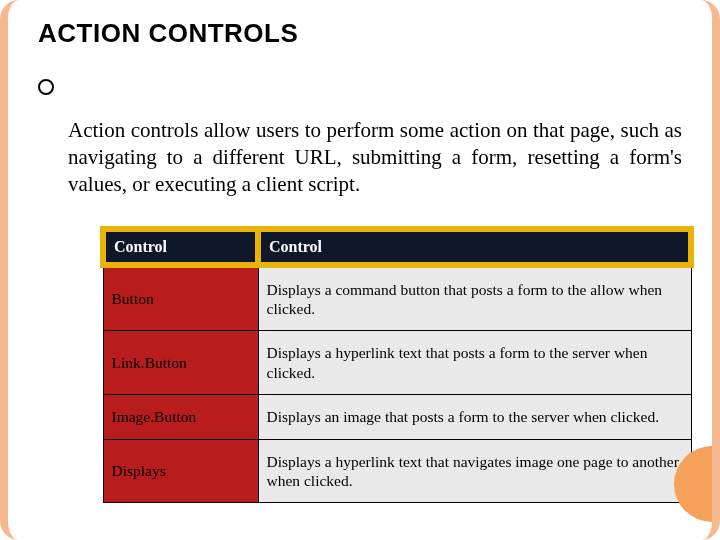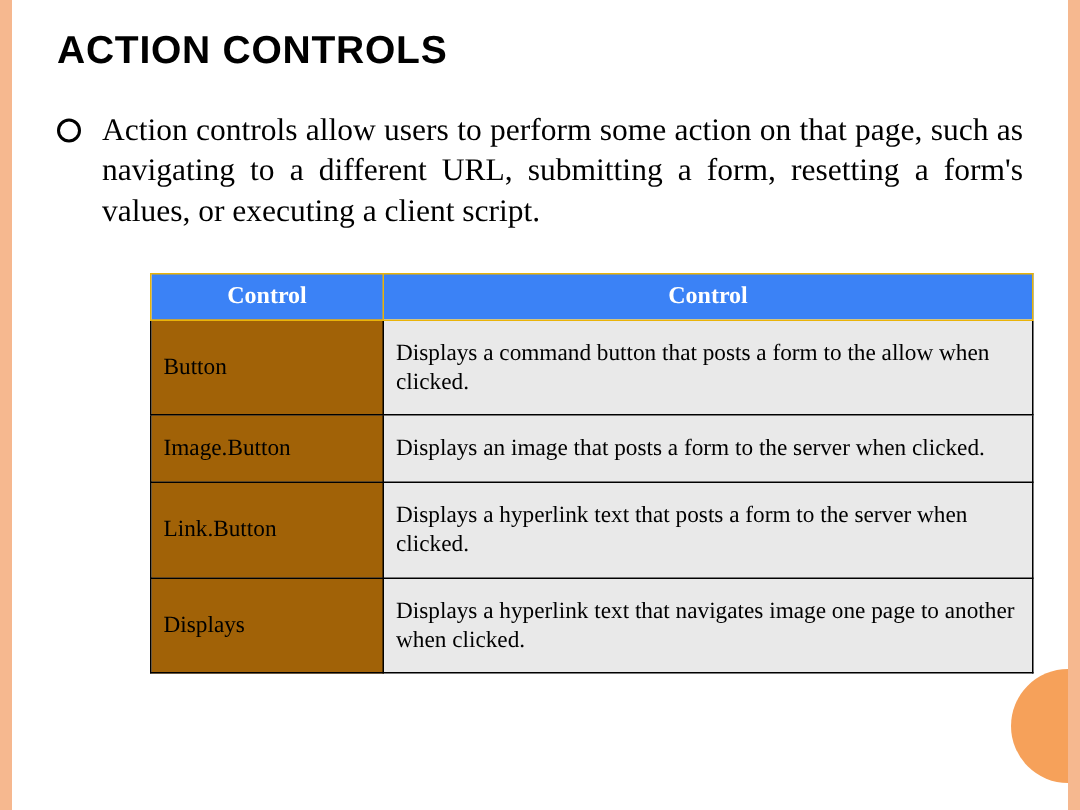--- a/index.html
+++ b/index.html
@@ -13,20 +13,21 @@
     overflow: hidden;
   }
   .slide {
     position: relative;
     width: 720px;
     height: 540px;
     box-sizing: border-box;
     border-left: 8px solid #f6b88f;
     border-right: 8px solid #f6b88f;
     padding: 18px 30px 20px 30px;
+    border-radius: 19px;
   }
   .title {
     font-family: Arial, Helvetica, sans-serif;
     font-weight: 700;
     font-size: 26px;
     letter-spacing: 0.5px;
     margin-bottom: 24px;
   }
   .body-row {
     display: flex;
@@ -39,52 +40,53 @@
     border-radius: 50%;
     margin-top: 6px;
     margin-right: 14px;
     flex: 0 0 auto;
   }
   .para {
     font-size: 21px;
     line-height: 1.28;
     text-align: justify;
     flex: 1 1 auto;
+    margin-top: 44px;
   }
   .table-wrap {
     margin: 28px 0 0 62px;
     width: 588px;
   }
   table {
     border-collapse: collapse;
     width: 100%;
     table-layout: fixed;
   }
   col.c1 { width: 155px; }
   col.c2 { width: 433px; }
   th {
-    background: #3b82f6;
+    background: #0f172a;
     color: #fff;
-    text-align: center;
+    text-align: left;
     font-weight: 700;
     font-size: 16px;
     padding: 6px 8px;
-    border: 1px solid #eab308;
+    border: 6px solid #eab308;
     font-family: Georgia, 'Times New Roman', serif;
   }
   td {
     border: 1px solid #000;
     padding: 12px 8px;
     font-size: 15.5px;
     line-height: 1.25;
     vertical-align: middle;
     font-family: Georgia, 'Times New Roman', serif;
   }
   td.control {
-    background: #a16207;
+    background: #b91c1c;
     font-weight: 400;
   }
   td.purpose {
     background: #e9e9e9;
   }
   .corner-accent {
     position: absolute;
     right: 0;
     bottom: 18px;
     width: 38px;
@@ -117,26 +119,26 @@
           <th>Control</th>
           <th>Control</th>
         </tr>
       </thead>
       <tbody>
         <tr>
           <td class="control">Button</td>
           <td class="purpose">Displays a command button that posts a form to the allow when clicked.</td>
         </tr>
         <tr>
+          <td class="control">Link.Button</td>
+          <td class="purpose">Displays a hyperlink text that posts a form to the server when clicked.</td>
+        </tr>
+        <tr>
           <td class="control">Image.Button</td>
           <td class="purpose">Displays an image that posts a form to the server when clicked.</td>
-        </tr>
-        <tr>
-          <td class="control">Link.Button</td>
-          <td class="purpose">Displays a hyperlink text that posts a form to the server when clicked.</td>
         </tr>
         <tr>
           <td class="control">Displays</td>
           <td class="purpose">Displays a hyperlink text that navigates image one page to another when clicked.</td>
         </tr>
       </tbody>
     </table>
   </div>
 
   <div class="corner-accent"></div>

